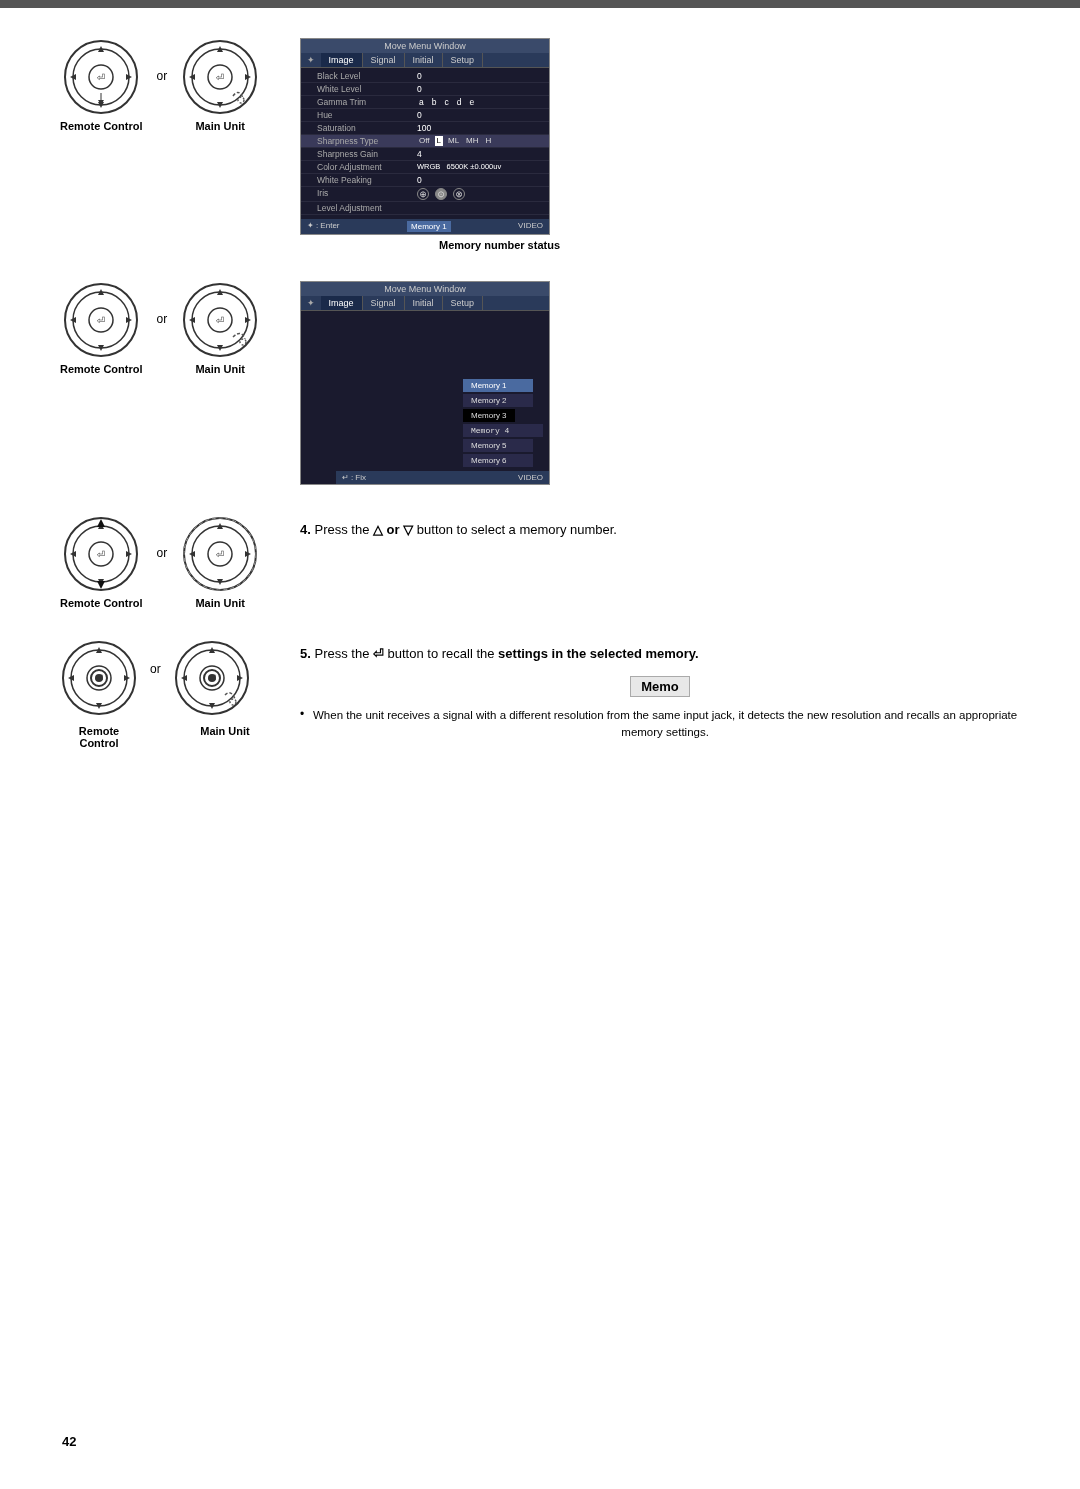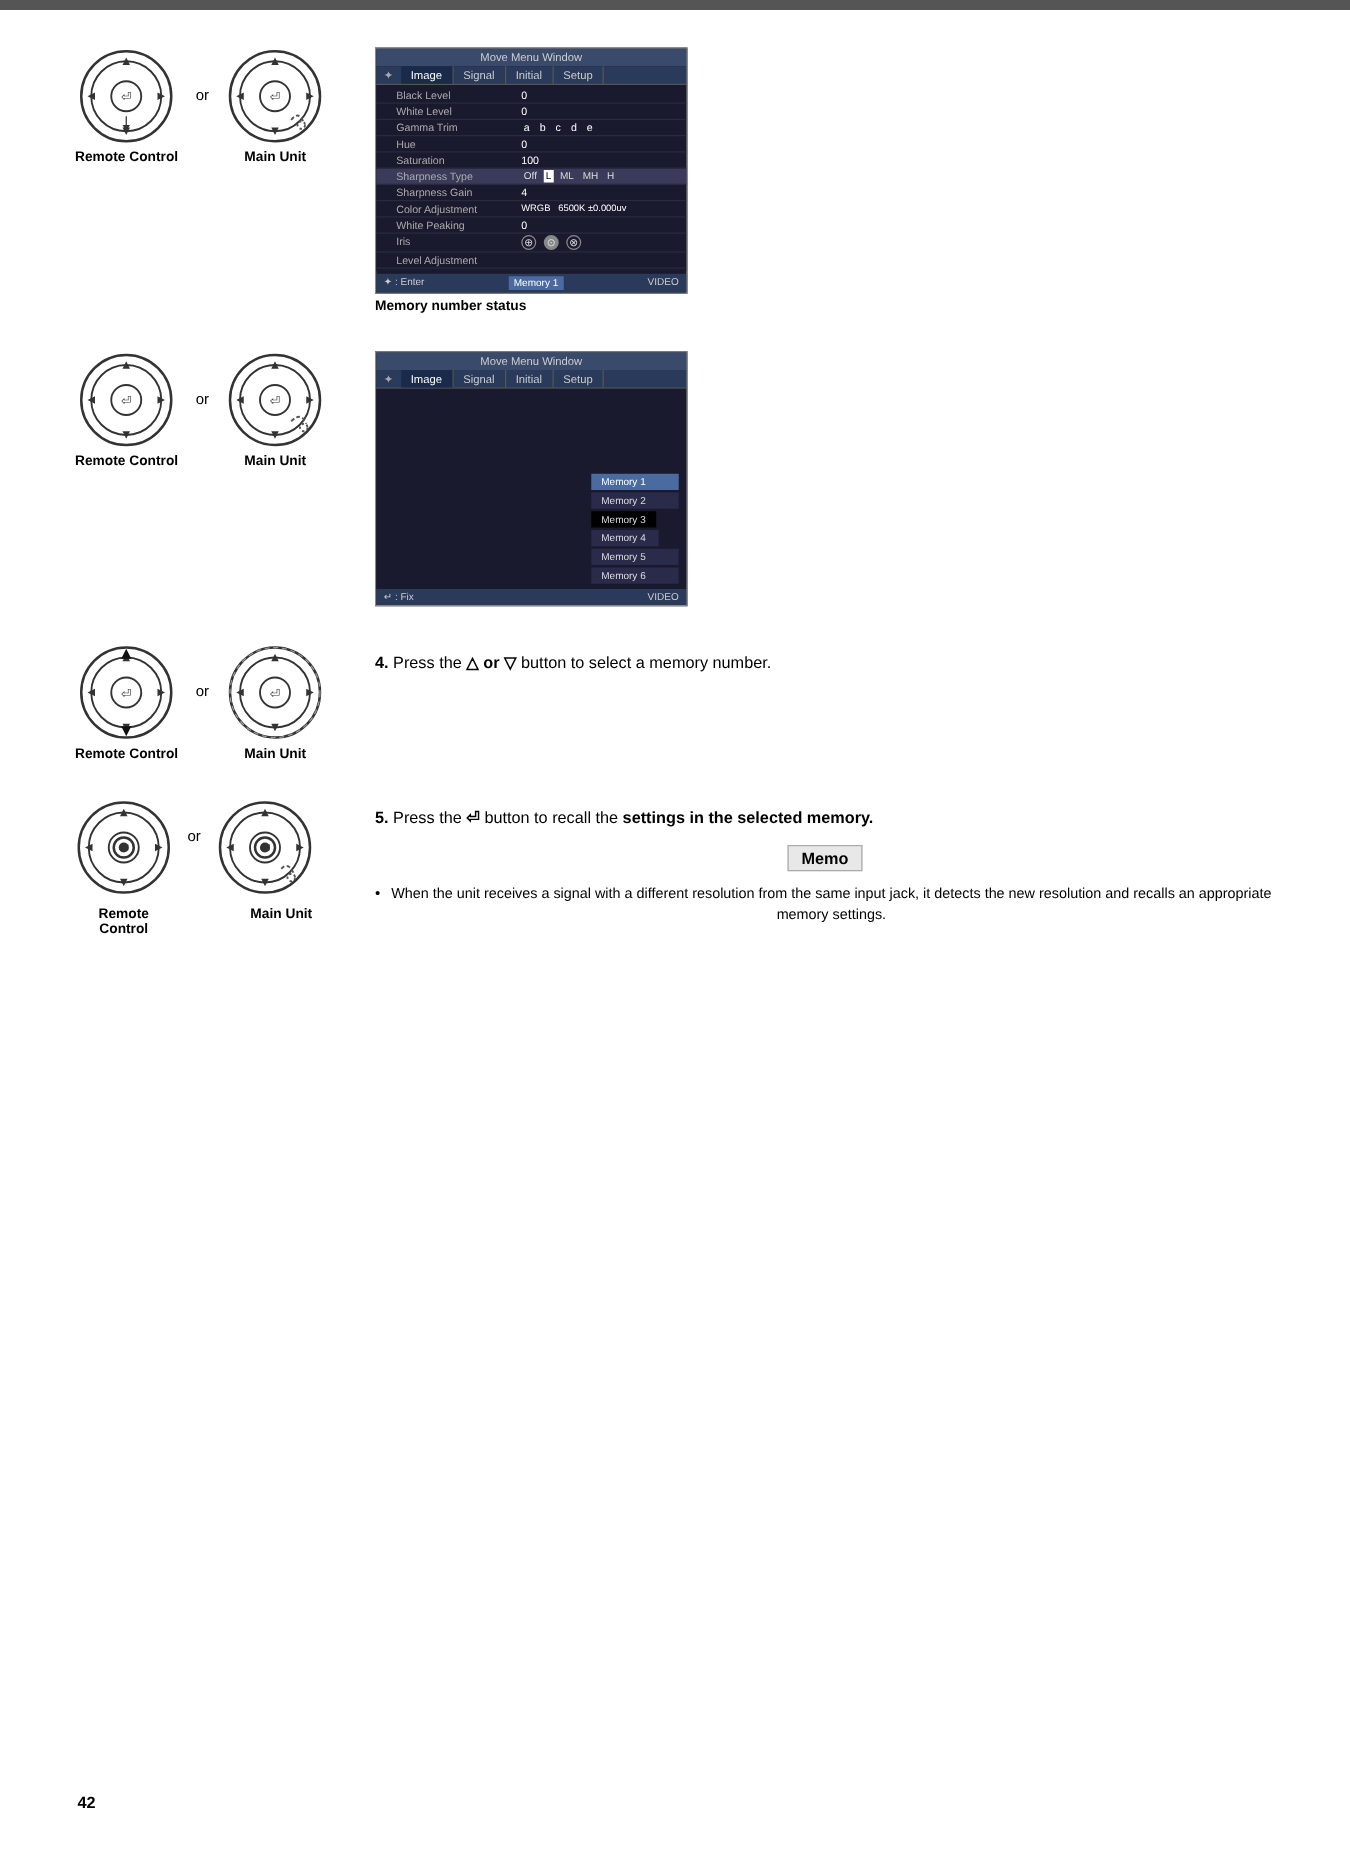--- a/index.html
+++ b/index.html
@@ -215,21 +215,21 @@
     }
 
     .memory-badge.active {
       background: #4a6aa0;
     }
 
     
     .screen-label {
       font-size: 11px;
       font-weight: bold;
-      text-align: left;
+      text-align: right;
       margin-top: 4px;
       color: #000;
     }
 
     
     .submenu-window {
       border: 1px solid #888;
       background: #1a1a2e;
       color: #fff;
       font-size: 9px;
@@ -243,20 +243,21 @@
       padding: 4px 0;
     }
 
     .submenu-footer {
       display: flex;
       justify-content: space-between;
       background: #2a3a5a;
       padding: 2px 6px;
       font-size: 8px;
       color: #ccc;
+      margin-left: 35px;
     }
 
     
     .memo-box {
       background: #e8e8e8;
       border: 1px solid #aaa;
       padding: 2px 10px;
       display: inline-block;
       font-weight: bold;
       font-size: 13px;
@@ -467,21 +468,21 @@
           <div class="menu-tab">Signal</div>
           <div class="menu-tab">Initial</div>
           <div class="menu-tab">Setup</div>
         </div>
         <div class="submenu-body" style="height: 160px; position: relative;">
 
           <div style="position: absolute; right: 6px; bottom: 4px; display: flex; flex-direction: column; gap: 2px;">
             <div style="background: #4a6aa0; color: #fff; font-size: 8px; padding: 2px 8px; width: 70px;">Memory 1</div>
             <div style="background: #2a2a4a; color: #ddd; font-size: 8px; padding: 2px 8px; width: 70px;">Memory 2</div>
             <div style="background: #000000; color: #ddd; font-size: 8px; padding: 2px 8px; width: 52px;">Memory 3</div>
-            <div style="background: #2a2a4a; color: #ddd; font-size: 8px; padding: 2px 8px; width: 54px;">Memory 4</div>
+            <div style="background: #2a2a4a; color: #ddd; font-size: 8px; padding: 2px 8px; width: 80px; font-family: Liberation Mono, monospace;">Memory 4</div>
             <div style="background: #2a2a4a; color: #ddd; font-size: 8px; padding: 2px 8px; width: 70px;">Memory 5</div>
             <div style="background: #2a2a4a; color: #ddd; font-size: 8px; padding: 2px 8px; width: 70px;">Memory 6</div>
           </div>
         </div>
         <div class="submenu-footer">
           <span>↵ : Fix</span>
           <span>VIDEO</span>
         </div>
       </div>
     </div>

